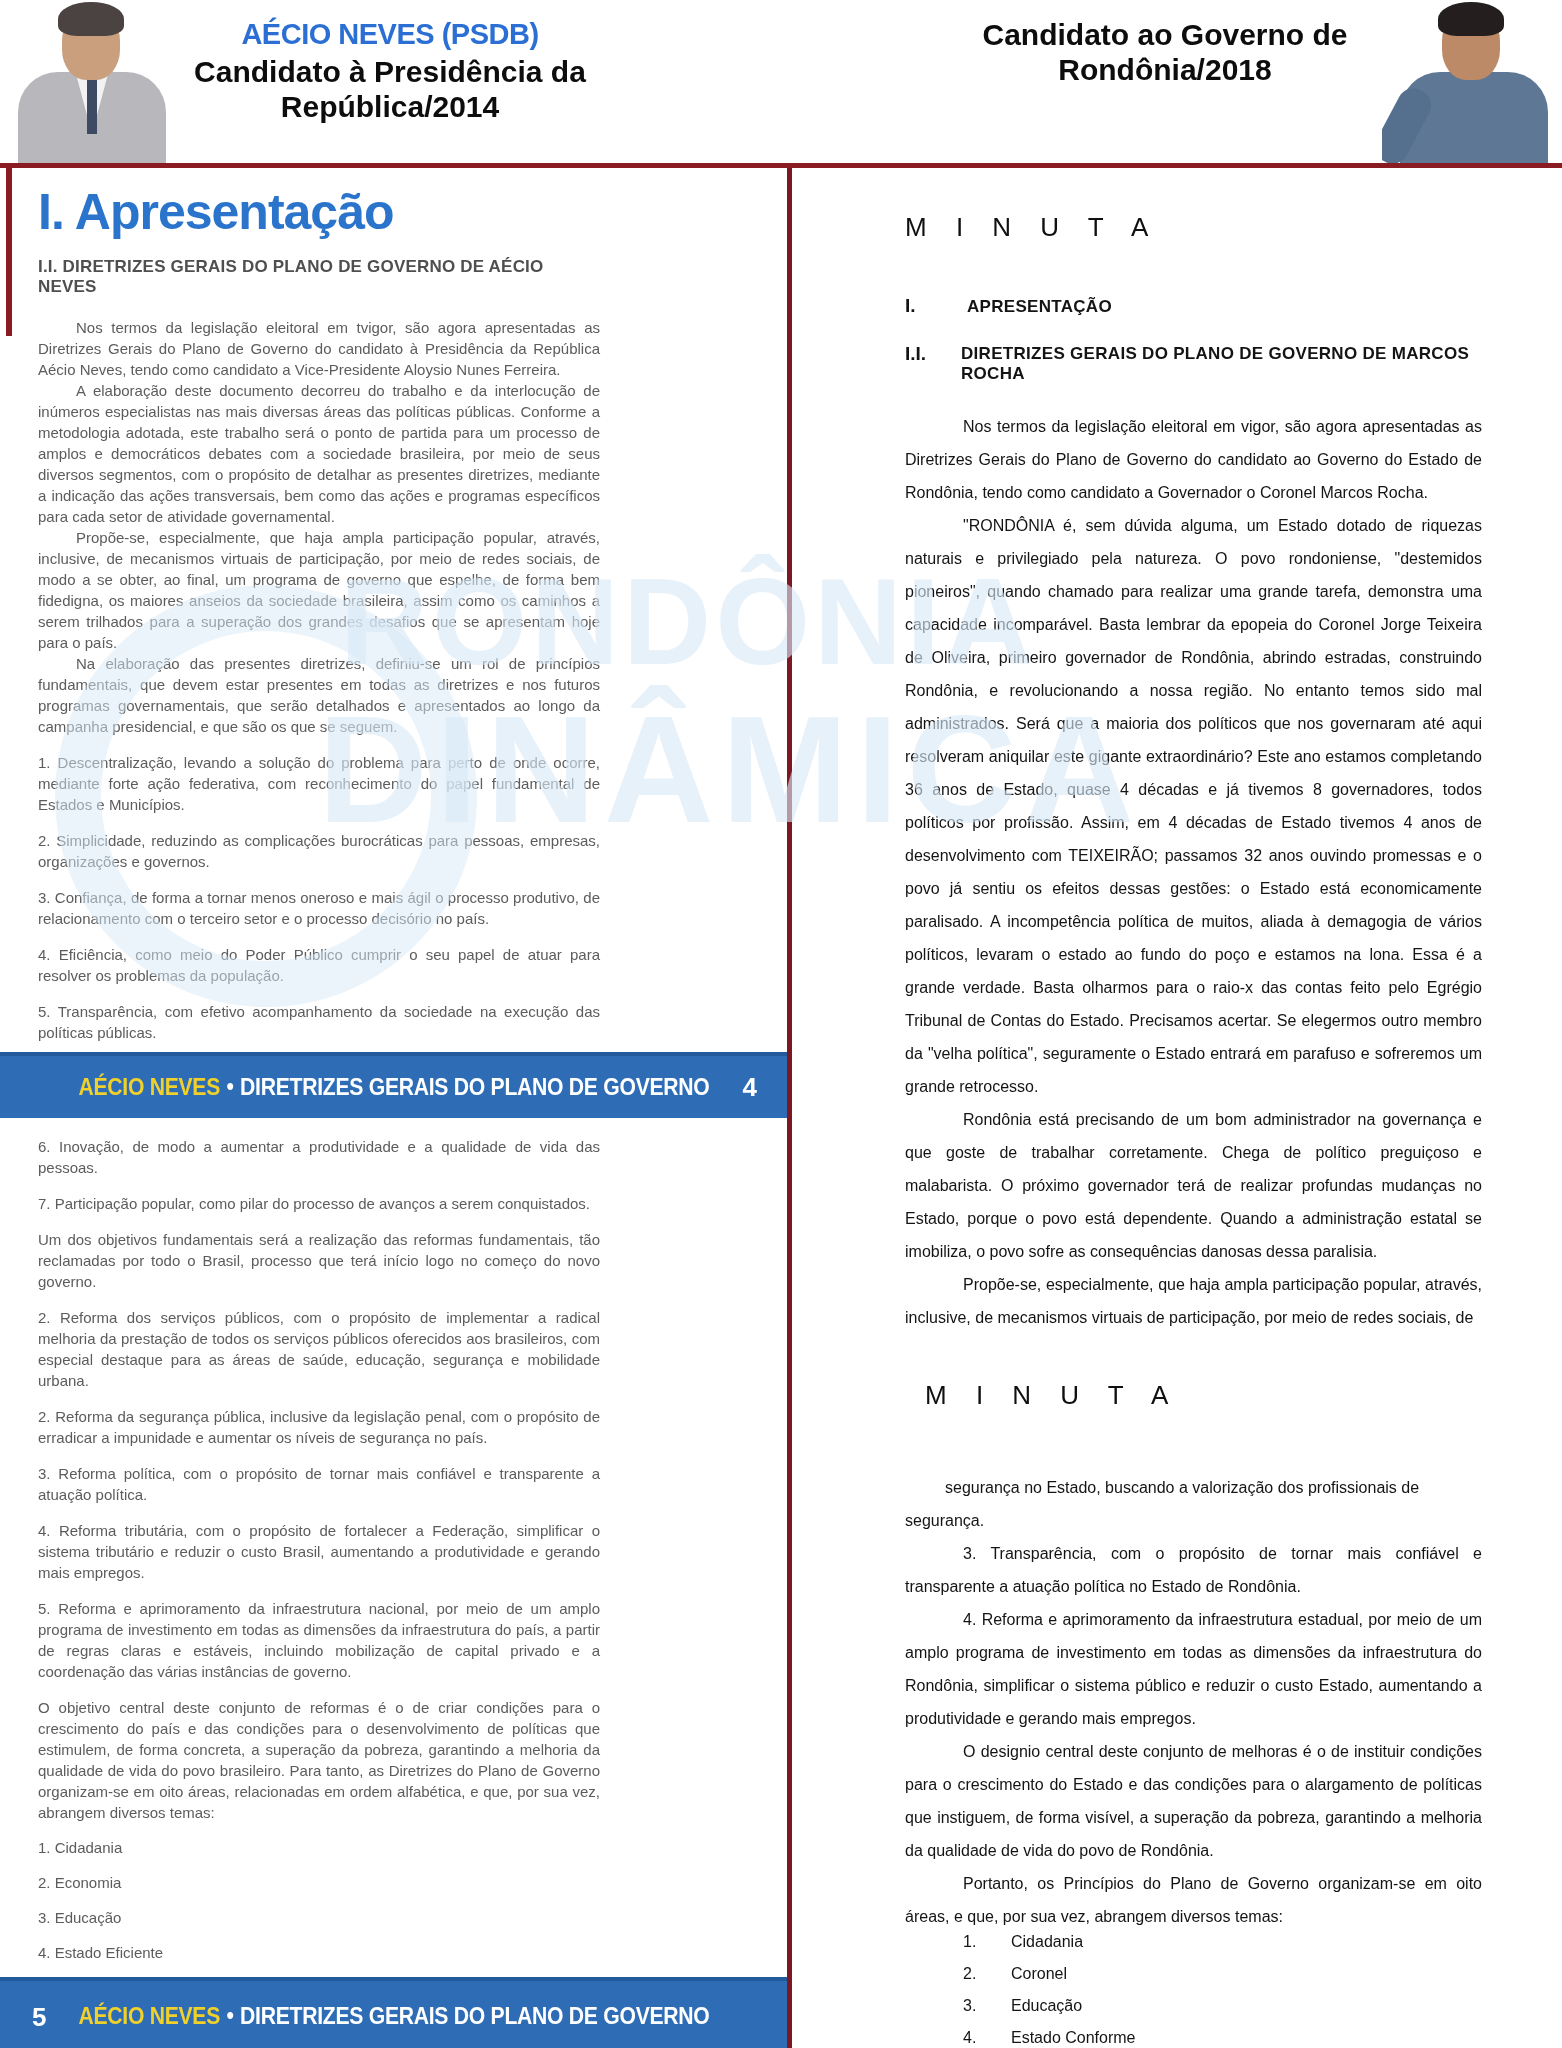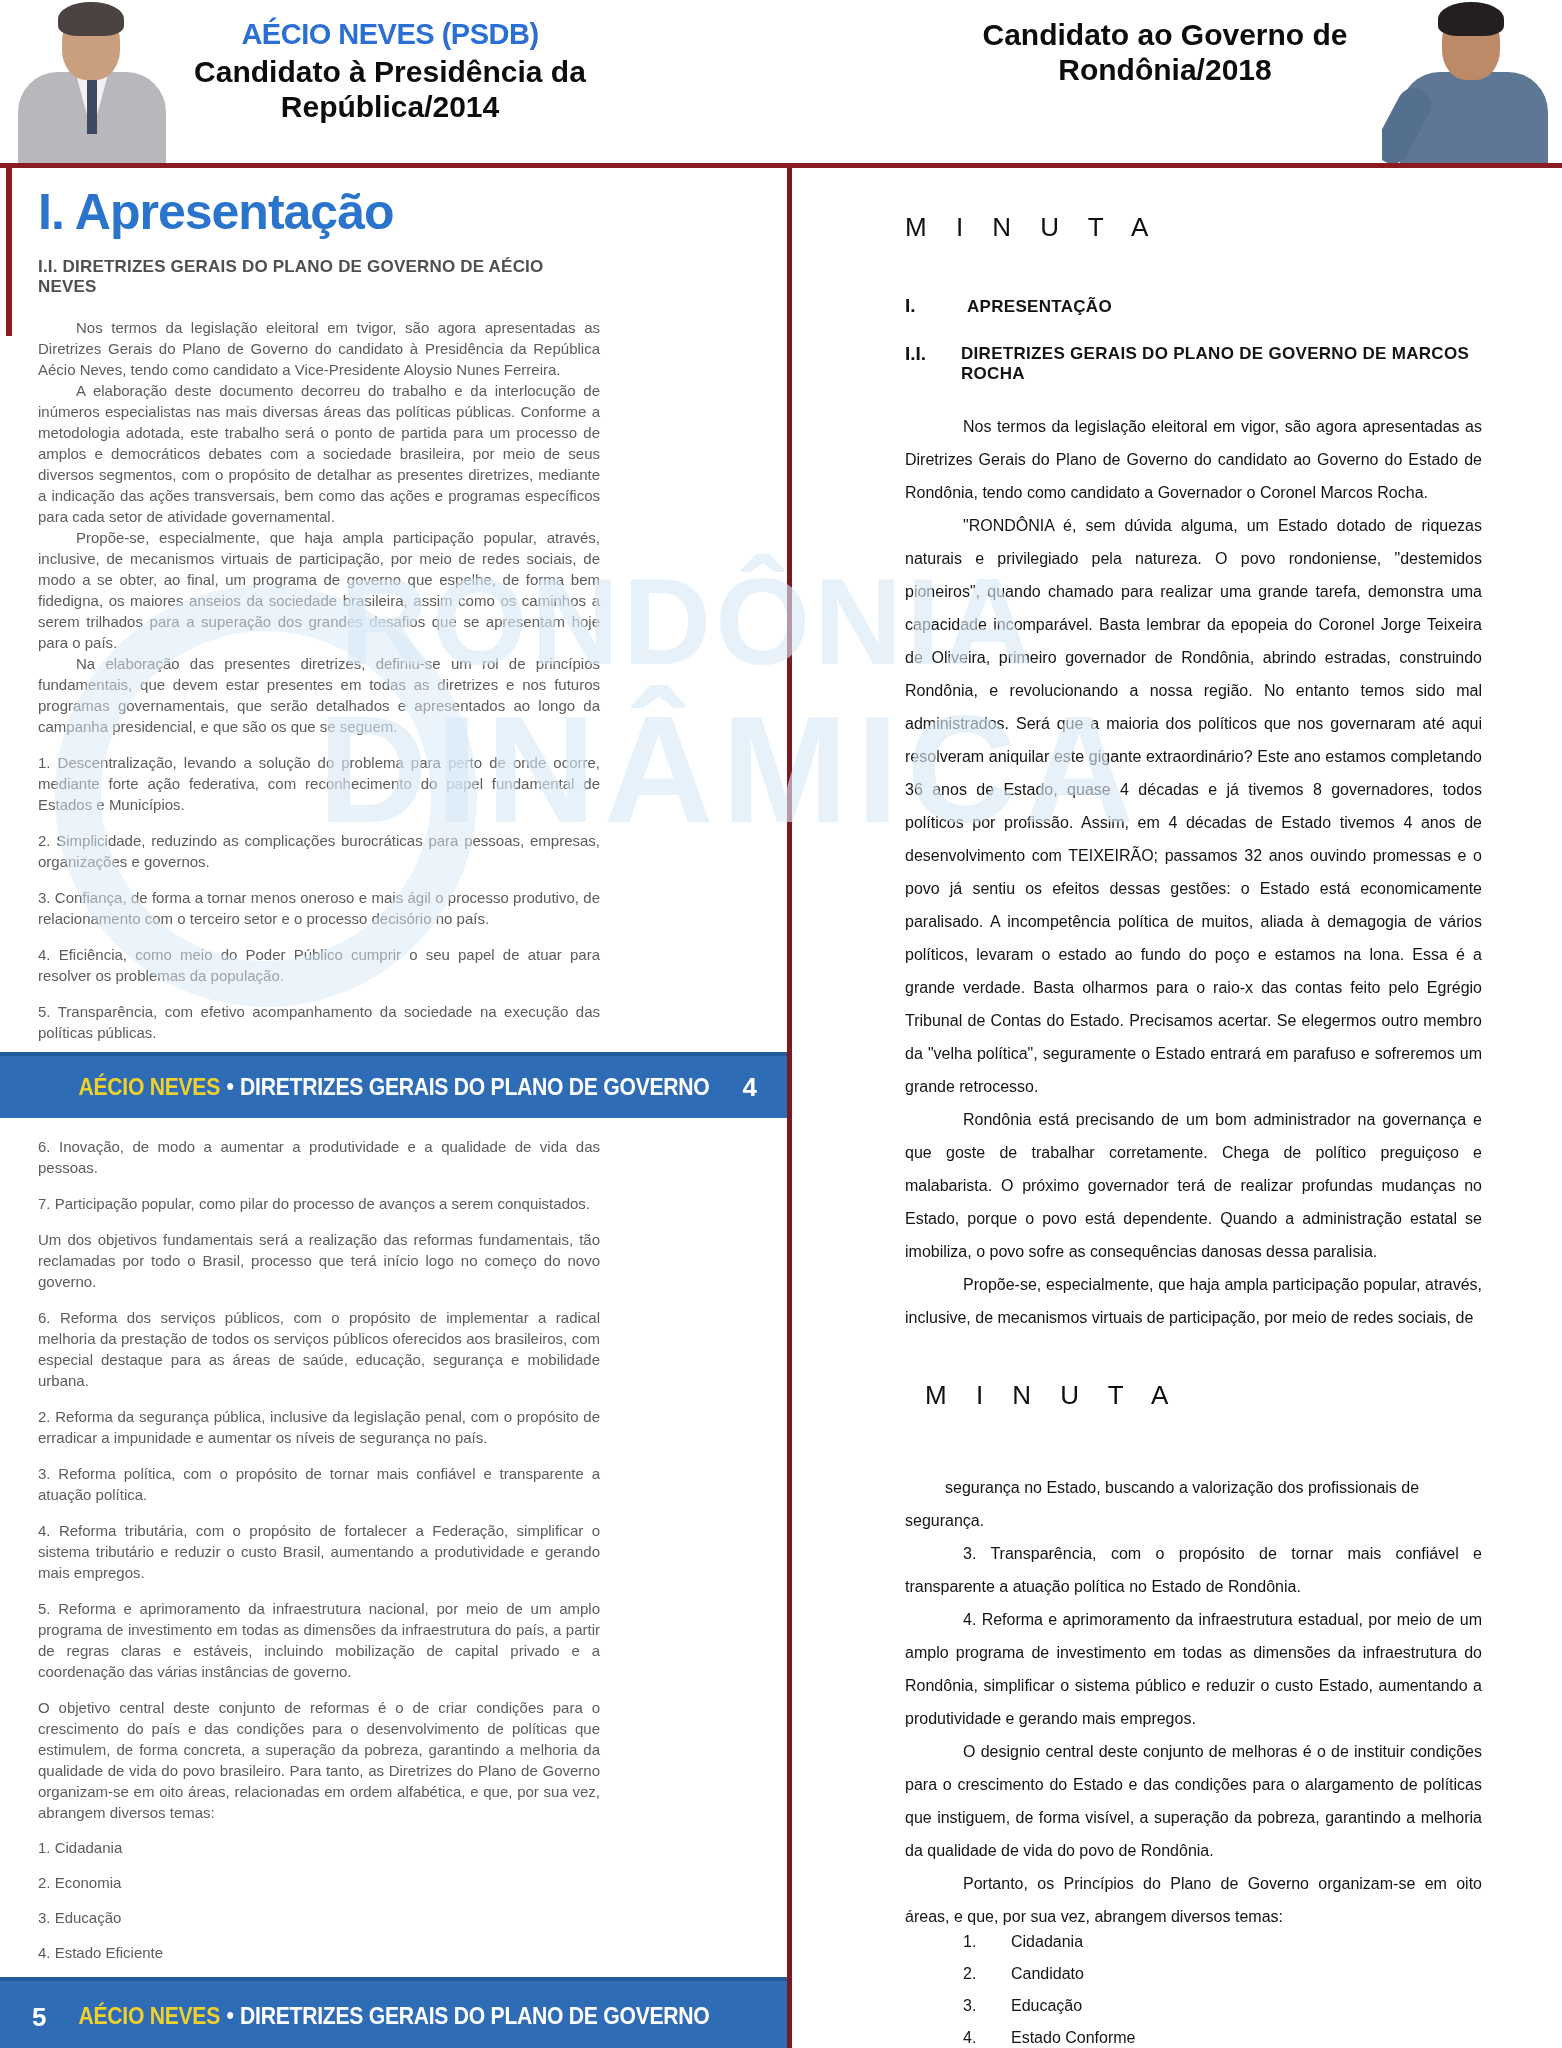--- a/index.html
+++ b/index.html
@@ -132,21 +132,21 @@
         <span class="banner-brand">AÉCIO NEVES</span><span class="banner-bullet">•</span><span>DIRETRIZES GERAIS DO PLANO DE GOVERNO</span>
       </div>
       <div class="pageno pn-right">4</div>
     </div>
   </div>
 
   <div class="lcol2">
     <p class="lp">6. Inovação, de modo a aumentar a produtividade e a qualidade de vida das pessoas.</p>
     <p class="lp l-gap">7. Participação popular, como pilar do processo de avanços a serem conquistados.</p>
     <p class="lp l-gap">Um dos objetivos fundamentais será a realização das reformas fundamentais, tão reclamadas por todo o Brasil, processo que terá início logo no começo do novo governo.</p>
-    <p class="lp l-gap">6. Reforma dos serviços públicos, com o propósito de implementar a radical melhoria da prestação de todos os serviços públicos oferecidos aos brasileiros, com especial destaque para as áreas de saúde, educação, segurança e mobilidade urbana.</p>
+    <p class="lp l-gap">2. Reforma dos serviços públicos, com o propósito de implementar a radical melhoria da prestação de todos os serviços públicos oferecidos aos brasileiros, com especial destaque para as áreas de saúde, educação, segurança e mobilidade urbana.</p>
     <p class="lp l-gap">2. Reforma da segurança pública, inclusive da legislação penal, com o propósito de erradicar a impunidade e aumentar os níveis de segurança no país.</p>
     <p class="lp l-gap">3. Reforma política, com o propósito de tornar mais confiável e transparente a atuação política.</p>
     <p class="lp l-gap">4. Reforma tributária, com o propósito de fortalecer a Federação, simplificar o sistema tributário e reduzir o custo Brasil, aumentando a produtividade e gerando mais empregos.</p>
     <p class="lp l-gap">5. Reforma e aprimoramento da infraestrutura nacional, por meio de um amplo programa de investimento em todas as dimensões da infraestrutura do país, a partir de regras claras e estáveis, incluindo mobilização de capital privado e a coordenação das várias instâncias de governo.</p>
     <p class="lp l-gap">O objetivo central deste conjunto de reformas é o de criar condições para o crescimento do país e das condições para o desenvolvimento de políticas que estimulem, de forma concreta, a superação da pobreza, garantindo a melhoria da qualidade de vida do povo brasileiro. Para tanto, as Diretrizes do Plano de Governo organizam-se em oito áreas, relacionadas em ordem alfabética, e que, por sua vez, abrangem diversos temas:</p>
     <p class="lp area">1. Cidadania</p>
     <p class="lp area">2. Economia</p>
     <p class="lp area">3. Educação</p>
     <p class="lp area">4. Estado Eficiente</p>
     <p class="lp area">5. Relações Exteriores e Defesa Nacional</p>
@@ -188,21 +188,21 @@
     <p class="rp">4.    Reforma e aprimoramento da infraestrutura estadual, por meio de um amplo programa de investimento em todas as dimensões da infraestrutura do Rondônia, simplificar o sistema público e reduzir o custo Estado, aumentando a produtividade e gerando mais empregos.</p>
     <p class="rp">O designio central deste conjunto de melhoras é o de instituir condições para o crescimento do Estado e das condições para o alargamento de políticas que instiguem, de forma visível, a superação da pobreza, garantindo a melhoria da qualidade de vida do povo de Rondônia.</p>
     <p class="rp">Portanto, os Princípios do Plano de Governo organizam-se em oito áreas, e que, por sua vez, abrangem diversos temas:</p>
 
     <div class="r-area">
       <span class="r-area-num">1.</span>
         <span>Cidadania</span>
     </div>
     <div class="r-area">
       <span class="r-area-num">2.</span>
-        <span>Candidato</span>
+        <span>Coronel</span>
     </div>
     <div class="r-area">
       <span class="r-area-num">3.</span>
         <span>Educação</span>
     </div>
     <div class="r-area">
       <span class="r-area-num">4.</span>
         <span>Estado Conforme</span>
     </div>
 

